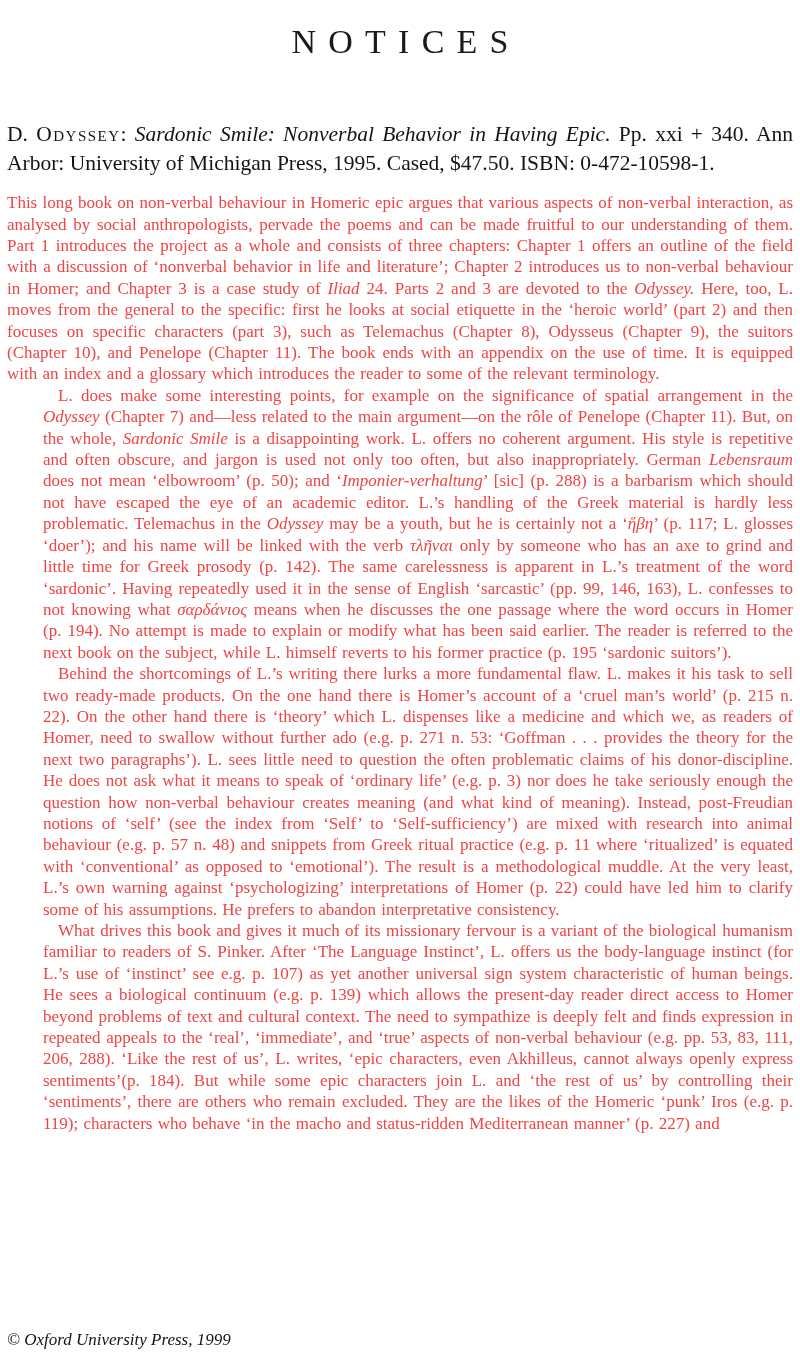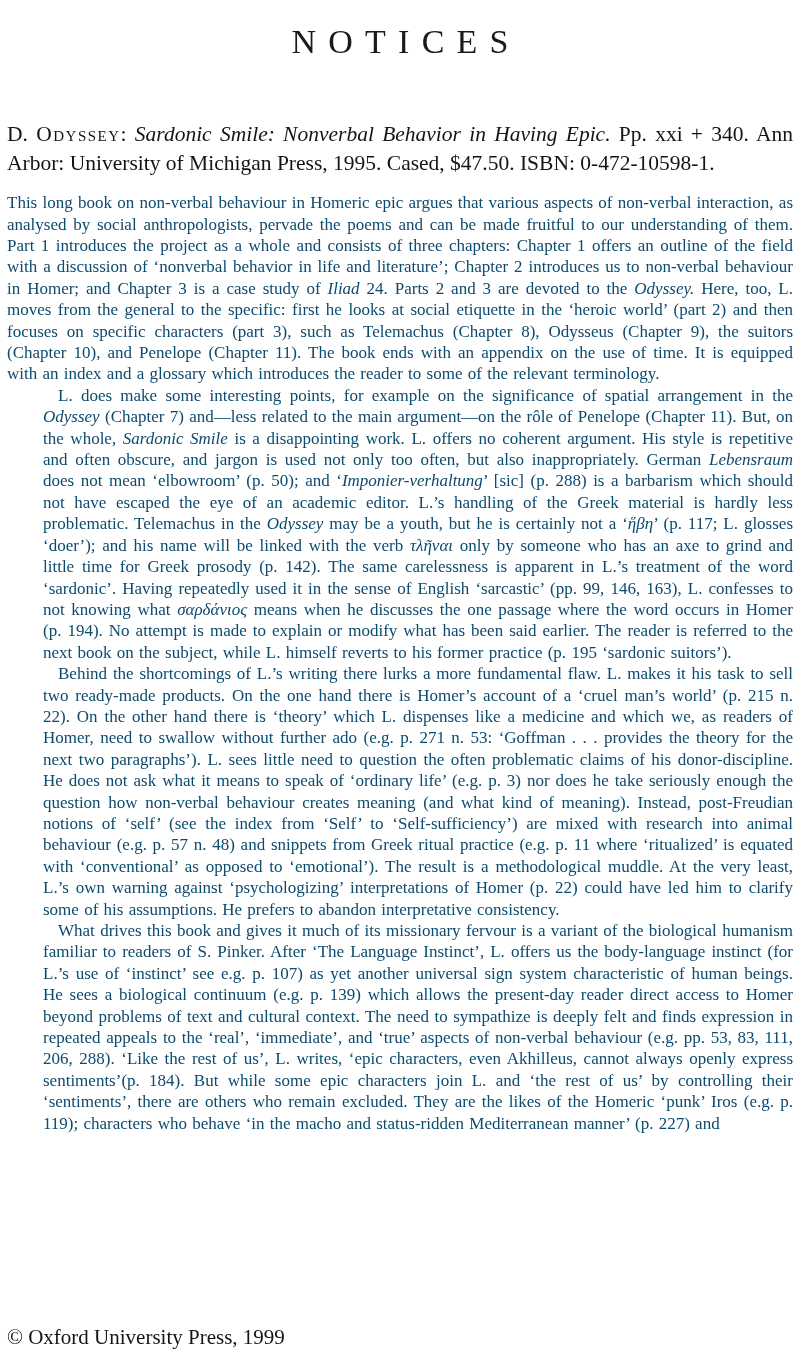--- a/index.html
+++ b/index.html
@@ -33,30 +33,31 @@
     text-align: justify;
     color: #141414;
   }
   .review-heading .sc { font-variant: small-caps; letter-spacing: 0.07em; }
   .review-body { margin-top: 15px; }
   .review-body p {
     font-size: 17px;
     line-height: 1.26;
     text-align: justify;
     word-spacing: 0.06em;
-    color: #0c4a6e;
+    color: #ef4444;
   }
   .review-body p.indent { text-indent: 15px; margin-left: 36px; }
   .it { font-style: italic; }
   .footer {
     position: absolute;
     left: 7px;
     bottom: 14px;
-    font-size: 21px;
+    font-size: 17px;
     color: #141414;
+    font-style: italic;
   }
 </style>
 </head>
 <body>
 
 <div class="page">
   <h1 class="page-title">NOTICES</h1>
 
   <div class="review">
     <h2 class="review-heading"><span>D. </span><span class="sc">Odyssey</span><span>: </span><span class="it">Sardonic Smile: Nonverbal Behavior in Having Epic.</span><span> Pp. xxi + 340. Ann Arbor: University of Michigan Press, 1995. Cased, $47.50. ISBN: 0-472-10598-1.</span></h2>

